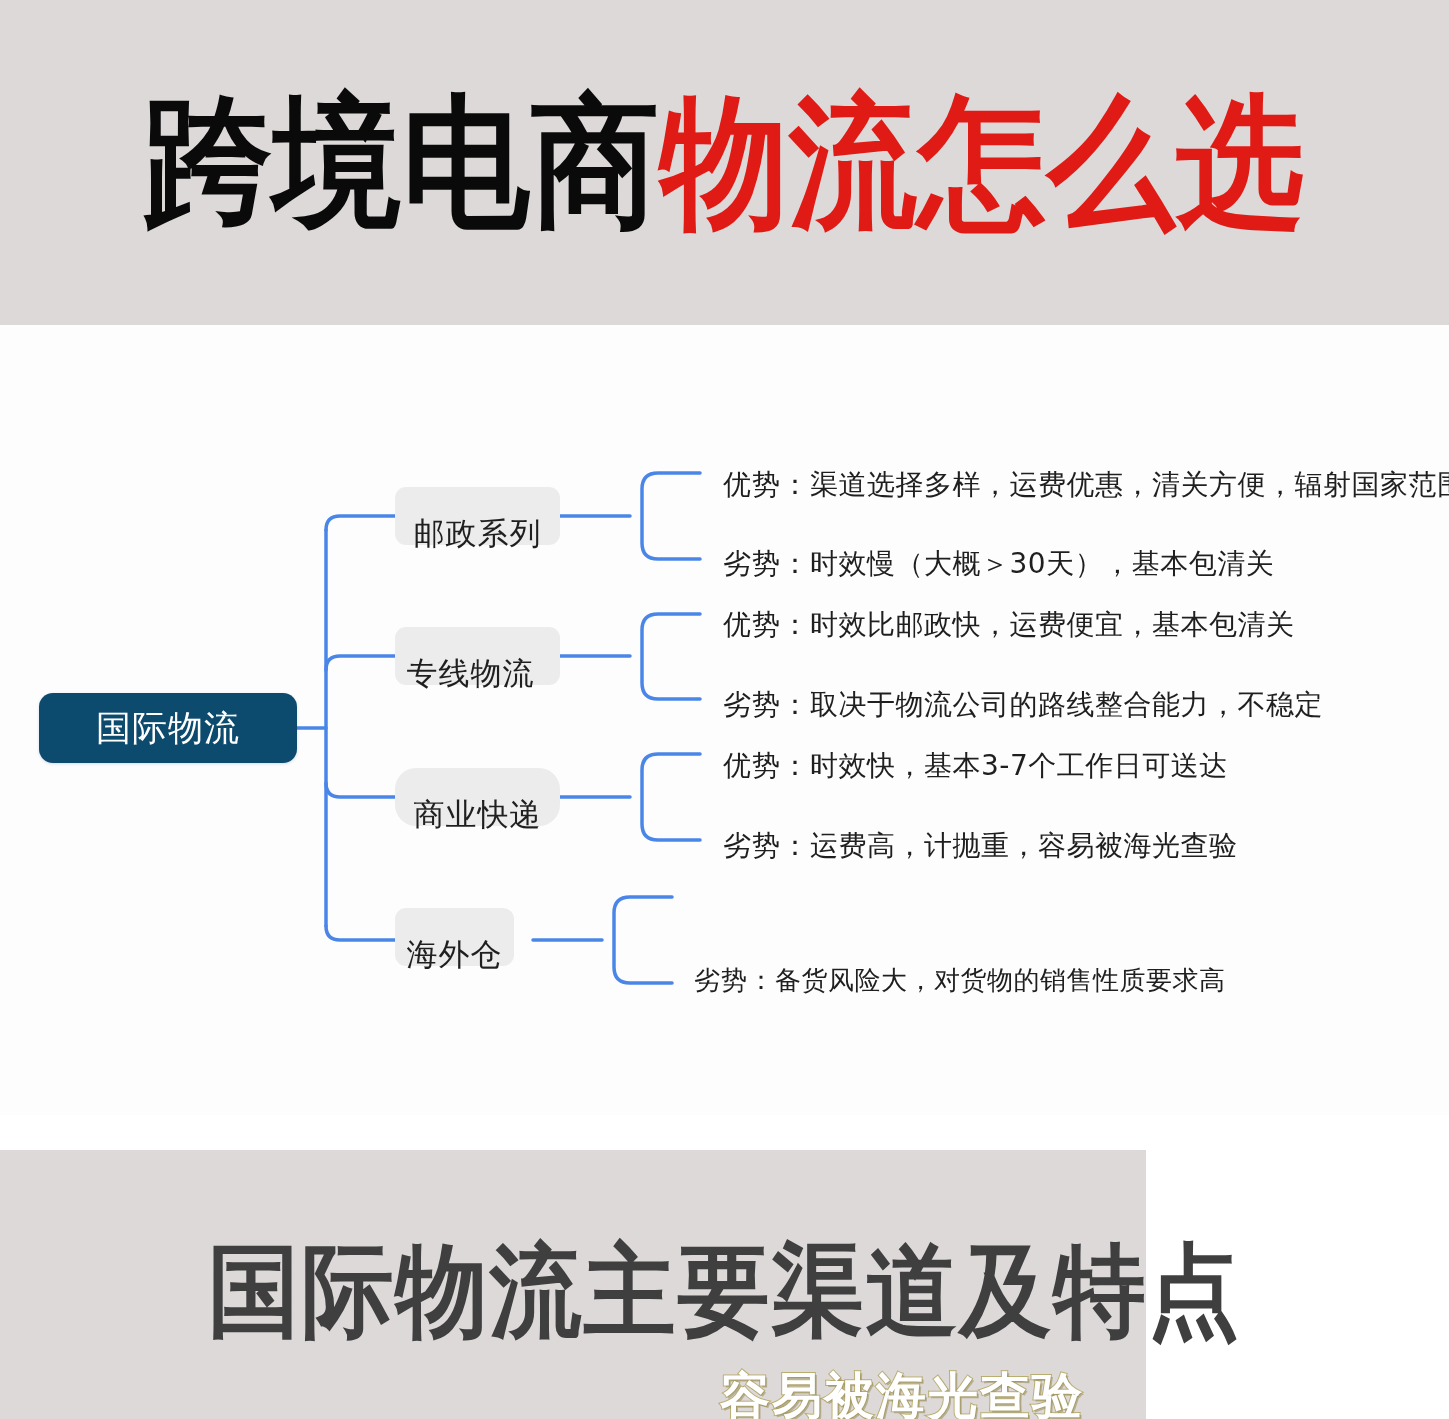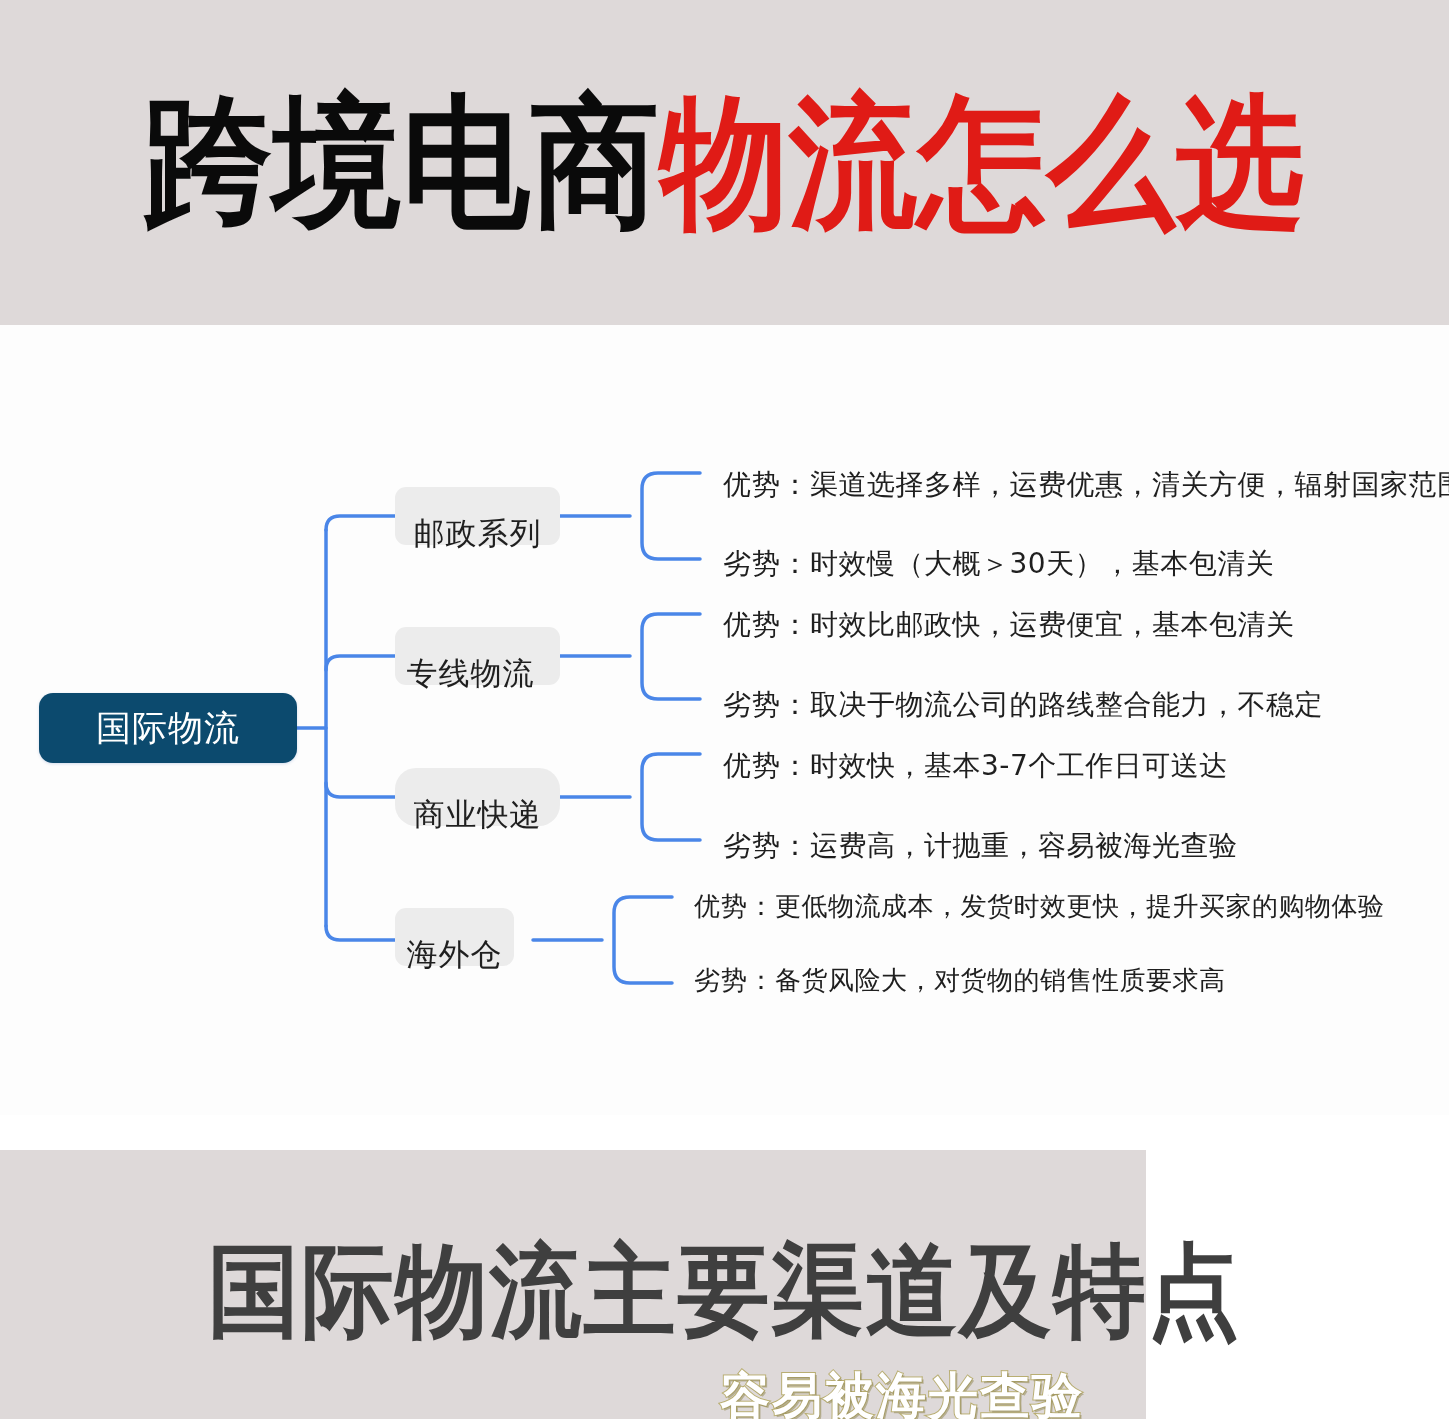--- a/index.html
+++ b/index.html
@@ -236,23 +236,20 @@
     <span class="lbl">劣势：</span><span>取决于物流公司的路线整合能力，不稳定</span>
   </div>
 
   <div class="leaf leaf-std lf-2a">
     <span class="lbl">优势：</span><span>时效快，基本3-7个工作日可送达</span>
   </div>
   <div class="leaf leaf-std lf-2b">
     <span class="lbl">劣势：</span><span>运费高，计抛重，容易被海光查验</span>
   </div>
 
-  <div class="leaf leaf-sm lf-3a">
-    <span class="lbl">优势：</span><span>更低物流成本，发货时效更快，提升买家的购物体验</span>
-  </div>
   <div class="leaf leaf-sm lf-3b">
     <span class="lbl">劣势：</span><span>备货风险大，对货物的销售性质要求高</span>
   </div>
 </div>
 
 <div class="footer-band">
   <div class="caption">国际物流主要渠道及特点</div>
   <div class="watermark">容易被海光查验</div>
 </div>
 

